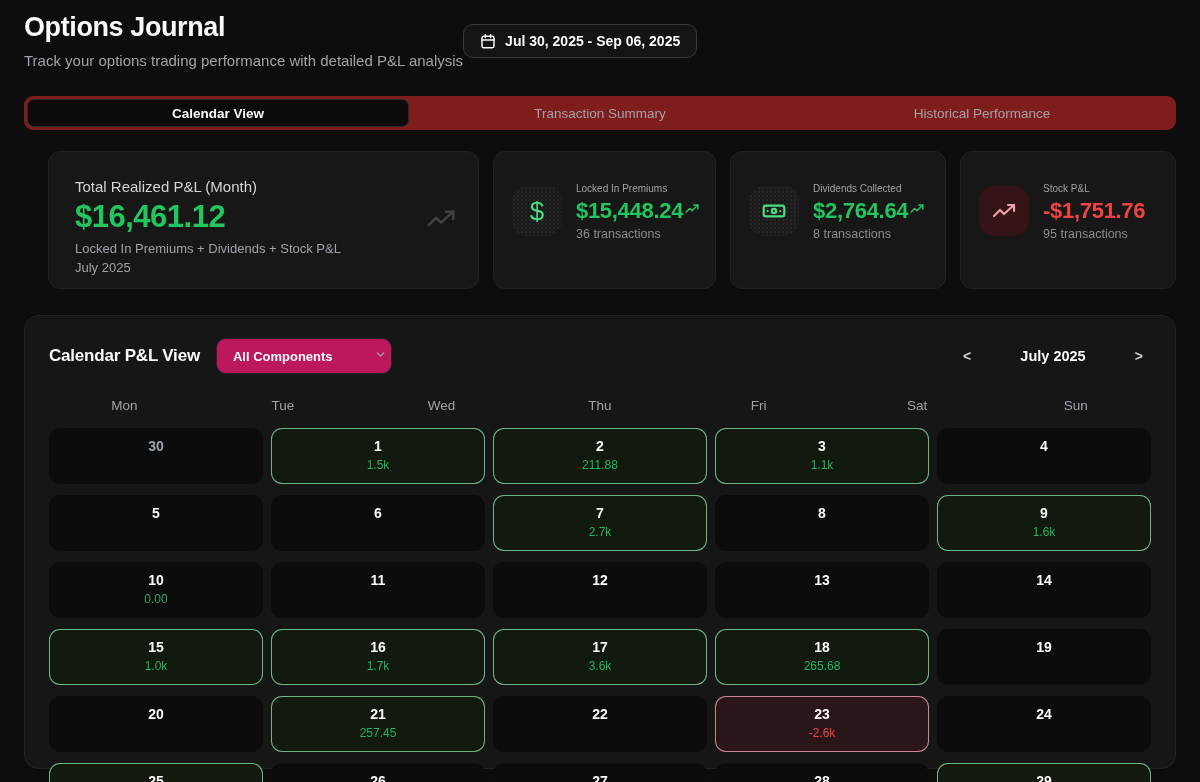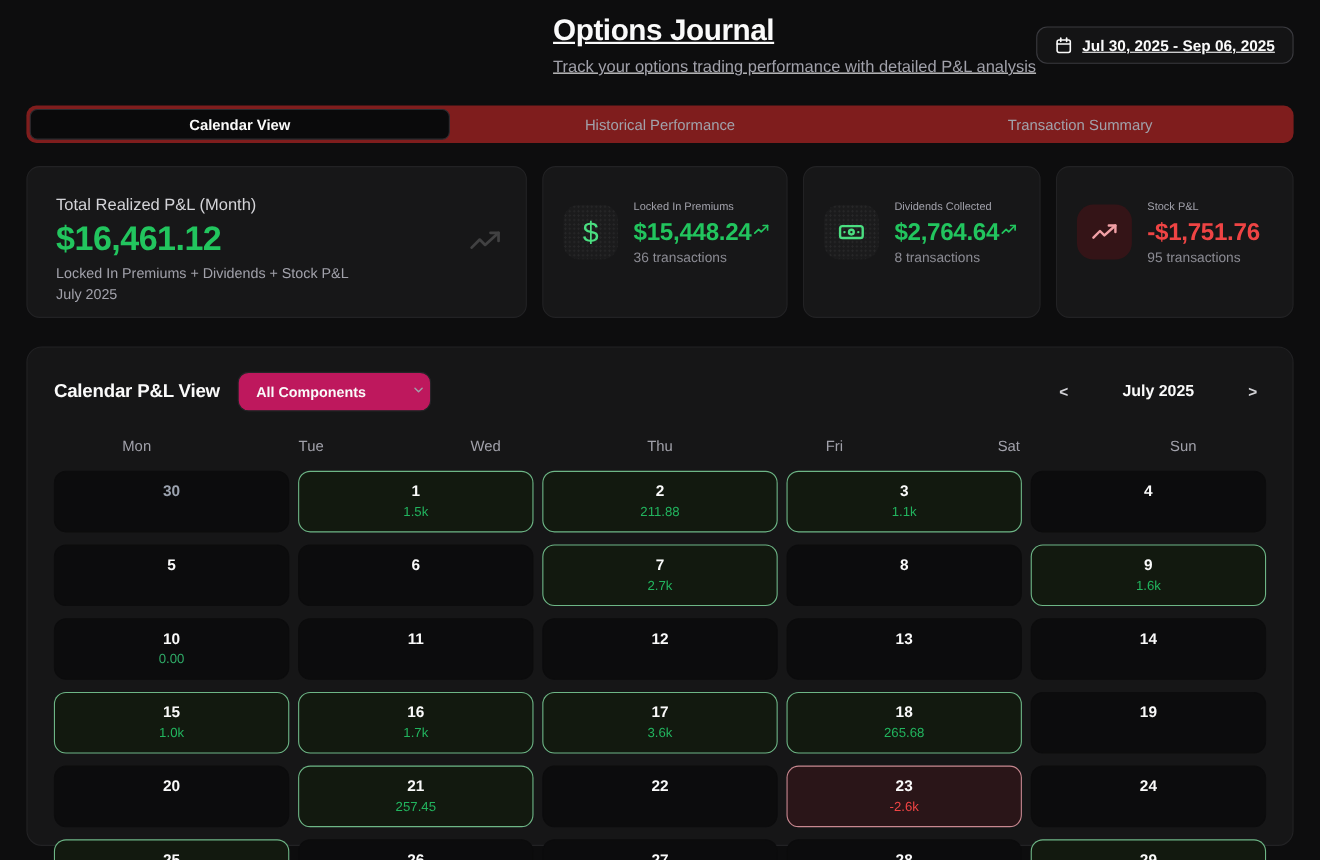--- a/index.html
+++ b/index.html
@@ -5,21 +5,21 @@
   * { margin:0; padding:0; box-sizing:border-box; }
   html,body { width:1200px; height:782px; overflow:hidden; }
   body {
     background:#0d0d0e;
     color:#fafafa;
     font-family:"Liberation Sans", sans-serif;
     padding:12px 24px 0 24px;
   }
 
   
-  .topbar { display:flex; justify-content:flex-end; align-items:flex-start;text-decoration:underline; }
+  .topbar { display:flex; justify-content:flex-start; align-items:flex-start; }
   .page-title { font-size:27px; font-weight:700; letter-spacing:-0.4px; }
   .page-subtitle { margin-top:9px; font-size:15px; color:#a1a1aa; }
   .date-btn {
     display:flex; align-items:center; gap:9px;
     margin-top:12px;
     background:#141415;
     border:1px solid #3a3a3f;
     border-radius:10px;
     padding:8px 16px;
     font-size:14px; font-weight:700; color:#fafafa;
@@ -53,21 +53,21 @@
     display:grid;
     grid-template-columns:455px 1fr 1fr 1fr;
     gap:14px;
   }
   .card {
     background:#171718;
     border:1px solid #222224;
     border-radius:12px;
     height:138px;
   }
-  .card.main { padding:26px 24px 0 26px; position:relative; }
+  .card.main { padding:26px 24px 0 26px; position:relative;margin-left:24px; }
   .card-label { font-size:15px; color:#d4d4d8; }
   .card-big-value { margin-top:4px; font-size:31px; font-weight:700; letter-spacing:-0.5px; }
   .card-formula { margin-top:6px; font-size:13px; color:#a1a1aa; }
   .card-period { margin-top:4px; font-size:13px; color:#a1a1aa; }
   .ghost-trend { position:absolute; right:22px; top:56px; opacity:0.18; }
 
   .card.small { display:flex; align-items:flex-start; gap:14px; padding:30px 16px 0 18px; }
   .icon-sq {
     width:50px; height:50px; border-radius:15px; flex:0 0 auto;
     display:flex; align-items:center; justify-content:center;
@@ -166,24 +166,24 @@
     </span>
     <span>Jul 30, 2025 - Sep 06, 2025</span>
   </button>
 </div>
 
 <div class="tabbar">
   <div class="tab active">
       <span>Calendar View</span>
     </div>
   <div class="tab">
+      <span>Transaction Summary</span>
+    </div>
+  <div class="tab">
       <span>Historical Performance</span>
-    </div>
-  <div class="tab">
-      <span>Transaction Summary</span>
     </div>
 </div>
 
 <div class="cards">
 
   <div class="card main">
     <div class="card-label">Total Realized P&amp;L (Month)</div>
     <div class="card-big-value pos">$16,461.12</div>
     <div class="card-formula">Locked In Premiums + Dividends + Stock P&amp;L</div>
     <div class="card-period">July 2025</div>

